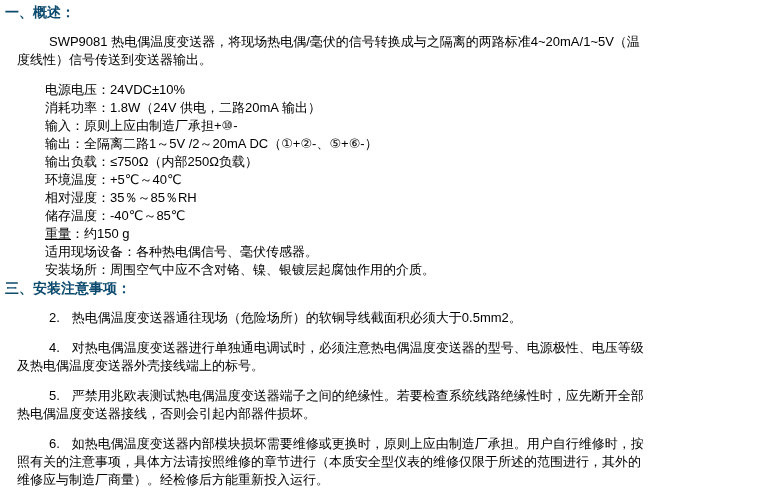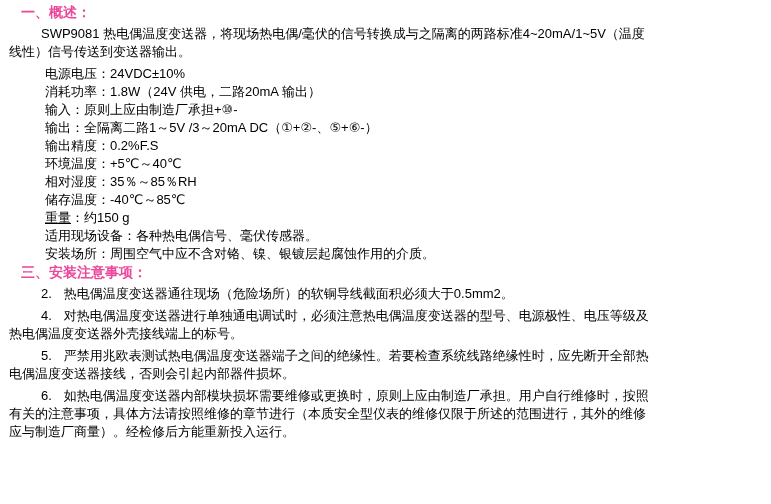--- a/index.html
+++ b/index.html
@@ -16,27 +16,26 @@
     box-sizing: border-box;
     width: 771px;
     height: 504px;
     padding: 3px 112px 0 5px;
     font-family: "Liberation Sans", "DejaVu Sans", sans-serif;
     font-size: 13px;
     line-height: 18px;
     color: #000000;
   }
   .heading {
-    color: #ec4899;
+    color: #0c4a6e;
     font-weight: bold;
     font-size: 14px;
-    margin-left: 16px;
   }
   .para, .item {
-    margin: 4px;
+    margin: 12px;
     text-indent: 32px; 
   }
   .spec {
     padding-left: 40px;
     white-space: nowrap;
   }
   .u {
     text-decoration: underline;
   }
   .num {
@@ -48,22 +47,22 @@
 
 <div class="doc">
 
   <div class="heading">一、概述：</div>
   <p class="para">SWP9081 热电偶温度变送器，将现场热电偶/毫伏的信号转换成与之隔离的两路标准4~20mA/1~5V（温度线性）信号传送到变送器输出。</p>
 
 
   <div class="spec"><span class="lbl">电源电压</span><span>：</span><span class="val">24VDC±10%</span></div>
   <div class="spec"><span class="lbl">消耗功率</span><span>：</span><span class="val">1.8W（24V 供电，二路20mA 输出）</span></div>
   <div class="spec"><span class="lbl">输入</span><span>：</span><span class="val">原则上应由制造厂承担+⑩-</span></div>
-  <div class="spec"><span class="lbl">输出</span><span>：</span><span class="val">全隔离二路1～5V /3～20mA DC（①+②-、⑤+⑥-）</span></div>
-  <div class="spec"><span class="lbl">输出精度</span><span>：</span><span class="val">0.2%F.S</span></div>
+  <div class="spec"><span class="lbl">输出</span><span>：</span><span class="val">全隔离二路1～5V /2～20mA DC（①+②-、⑤+⑥-）</span></div>
+  <div class="spec"><span class="lbl">输出负载</span><span>：</span><span class="val">≤750Ω（内部250Ω负载）</span></div>
   <div class="spec"><span class="lbl">环境温度</span><span>：</span><span class="val">+5℃～40℃</span></div>
   <div class="spec"><span class="lbl">相对湿度</span><span>：</span><span class="val">35％～85％RH</span></div>
   <div class="spec"><span class="lbl">储存温度</span><span>：</span><span class="val">-40℃～85℃</span></div>
   <div class="spec"><span class="lbl u">重量</span><span>：</span><span class="val">约150 g</span></div>
   <div class="spec"><span class="lbl">适用现场设备</span><span>：</span><span class="val">各种热电偶信号、毫伏传感器。</span></div>
   <div class="spec"><span class="lbl">安装场所</span><span>：</span><span class="val">周围空气中应不含对铬、镍、银镀层起腐蚀作用的介质。</span></div>
 
   <div class="heading">三、安装注意事项：</div>
 
   <p class="item"><span class="num">2.</span><span>热电偶温度变送器通往现场（危险场所）的软铜导线截面积必须大于0.5mm2。</span></p>

